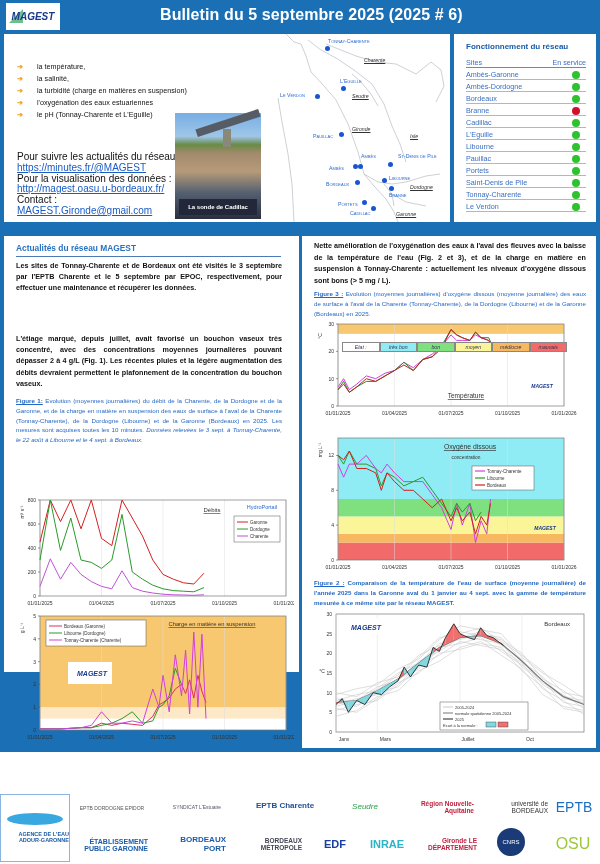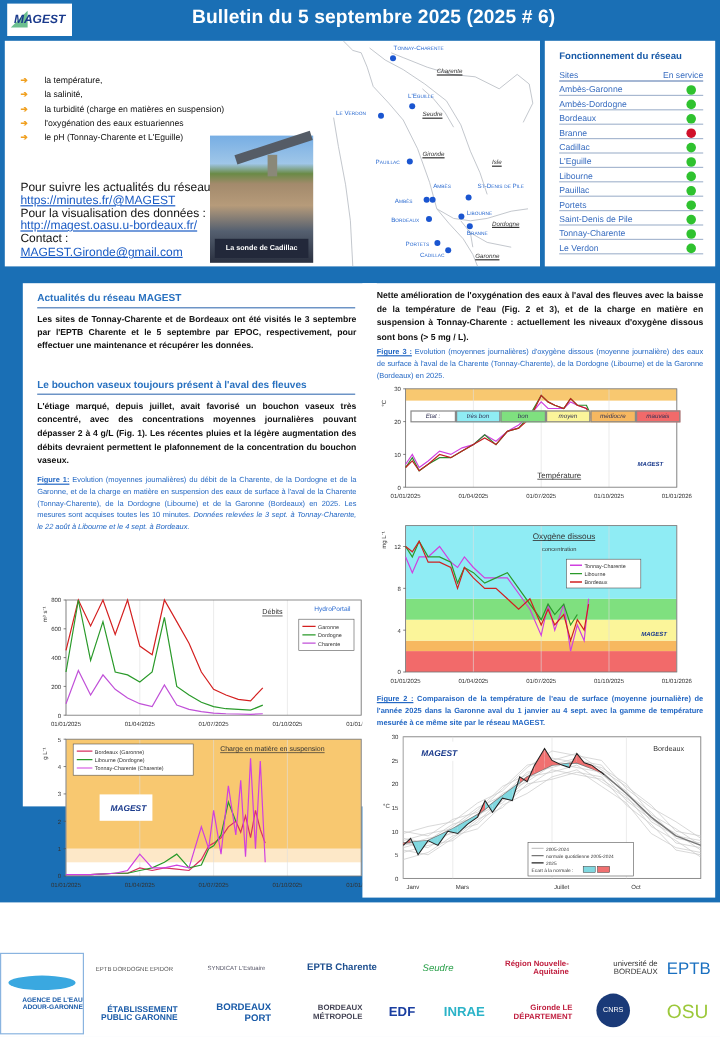--- a/index.html
+++ b/index.html
@@ -7,21 +7,21 @@
 .page{position:relative;width:600px;height:864px;background:#fff}
 .topband{position:absolute;left:0;top:0;width:600px;height:752px;background:#1a6fb5}
 .header{position:absolute;left:0;top:0;width:600px;height:33px;display:flex;align-items:center}
 .logo-box{position:absolute;left:6px;top:3px;width:54px;height:27px;background:#fff;display:flex;align-items:center;justify-content:center}
 .logo-box .lg{font:bold italic 10px "Liberation Sans",sans-serif;color:#1a3a8c;position:relative}
 .logo-tri{position:absolute;left:3px;top:6px;width:0;height:0;border-left:14px solid transparent;border-bottom:14px solid #6cbf8f}
 .header-title{position:absolute;left:160px;top:6px;color:#fff;font:bold 16px "Liberation Sans",sans-serif;letter-spacing:0.1px}
 .panel{position:absolute;background:#fff}
 #p-intro{left:4px;top:34px;width:446px;height:188px}
 #p-status{left:454px;top:34px;width:142px;height:188px}
-#p-left{left:19px;top:236px;width:295px;height:436px}
+#p-left{left:4px;top:236px;width:295px;height:436px}
 #p-right{left:302px;top:236px;width:294px;height:512px}
 .intro-text{position:absolute;left:13px;top:13px;font-size:7.2px;color:#111;line-height:12px}
 .bullets{position:absolute;left:13px;top:27px;font-size:7.2px;color:#111}
 .bullets li{list-style:none;height:12px;line-height:12px;display:flex}
 .bullets .arr{color:#f0a020;width:20px;font-weight:bold}
 .links{position:absolute;left:13px;top:118px;font-size:10px;color:#111;line-height:10.8px}
 .links a{color:#1a5bc4;text-decoration:underline}
 .photo{position:absolute;left:171px;top:79px;width:86px;height:106px;background:linear-gradient(#77aee4 0%,#9fc6e8 22%,#6a8a46 30%,#a38a6c 38%,#b69b7a 55%,#556070 75%,#2a3040 100%)}
 .photo .bridge{position:absolute;left:20px;top:6px;width:66px;height:8px;background:#555c66;transform:rotate(-18deg)}
 .photo .pier{position:absolute;left:48px;top:16px;width:8px;height:18px;background:#8a8878}
@@ -198,21 +198,20 @@
         <div class="st-row">
           <span>Le Verdon</span>
           <span class="st-dot" style="background: rgb(47, 194, 47);"></span>
         </div>
       </div>
   </div>
 
   <div class="panel" id="p-left">
     <div class="sec-title" style="top:7px">Actualités du réseau MAGEST</div>
     <div class="body-text b" style="top:24px">Les sites de Tonnay-Charente et de Bordeaux ont été visités le 3 septembre par l'EPTB Charente et le 5 septembre par EPOC, respectivement, pour effectuer une maintenance et récupérer les données.</div>
-    <div class="sec-title" style="top:79px">Le bouchon vaseux toujours présent à l'aval des fleuves</div>
     <div class="body-text b" style="top:97px">L'étiage marqué, depuis juillet, avait favorisé un bouchon vaseux très concentré, avec des concentrations moyennes journalières pouvant dépasser 2 à 4 g/L (Fig. 1). Les récentes pluies et la légère augmentation des débits devraient permettent le plafonnement de la concentration du bouchon vaseux.</div>
     <div class="fig-cap" style="top:160px"><u>Figure 1:</u><span> Evolution (moyennes journalières) du débit de la Charente, de la Dordogne et de la Garonne, et de la charge en matière en suspension des eaux de surface à l'aval de la Charente (Tonnay-Charente), de la Dordogne (Libourne) et de la Garonne (Bordeaux) en 2025. Les mesures sont acquises toutes les 10 minutes. </span><i>Données relevées le 3 sept. à Tonnay-Charente, le 22 août à Libourne et le 4 sept. à Bordeaux.</i></div>
     <div class="chart" style="left:8px;top:258px">
         <svg id="c-debits" width="282" height="116">
           <rect x="28" y="6" width="246" height="96" fill="#fff" stroke="none"></rect>
           <line x1="28" y1="6" x2="28" y2="102" stroke="#ddd" stroke-width="0.5"></line>
           <line x1="89.5" y1="6" x2="89.5" y2="102" stroke="#ddd" stroke-width="0.5"></line>
           <line x1="151" y1="6" x2="151" y2="102" stroke="#ddd" stroke-width="0.5"></line>
           <line x1="212.5" y1="6" x2="212.5" y2="102" stroke="#ddd" stroke-width="0.5"></line>
           <line x1="274" y1="6" x2="274" y2="102" stroke="#ddd" stroke-width="0.5"></line>

